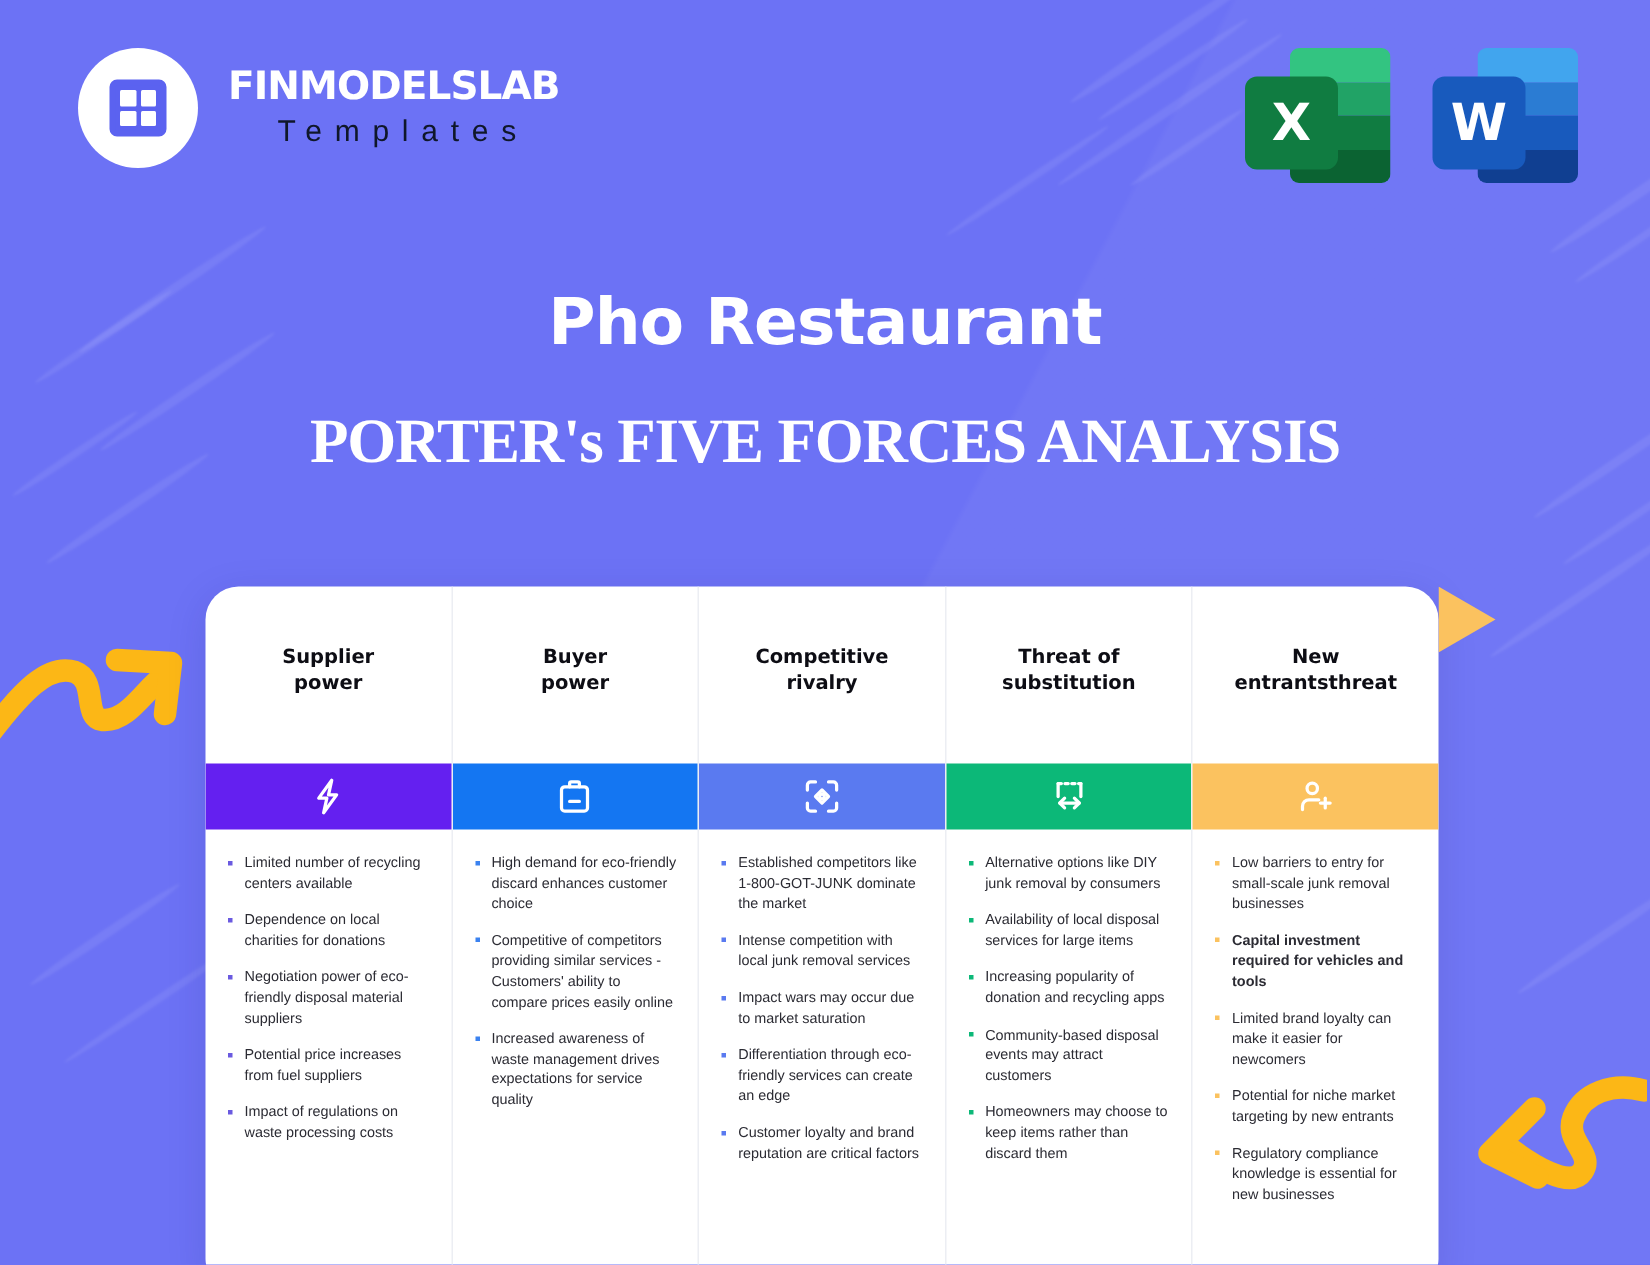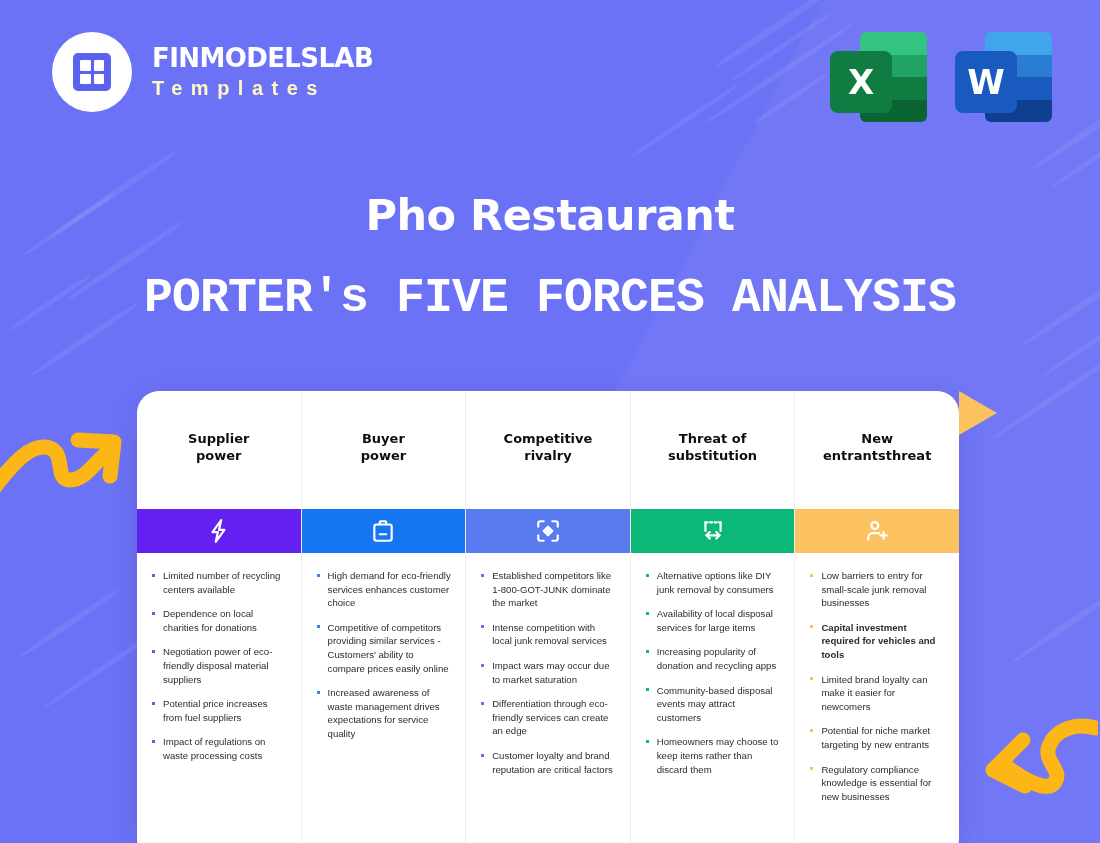--- a/index.html
+++ b/index.html
@@ -58,22 +58,22 @@
     background: #5b62f0;
   }
   .logo-grid i { background: #ffffff; border-radius: 1px; display:block; }
   .logo-text { display: flex; flex-direction: column; }
   .logo-name {
     font-size: 26px; font-weight: 700; color: #ffffff;
     letter-spacing: -0.6px; line-height: 1.05;
     font-family: "DejaVu Sans", sans-serif;
   }
   .logo-sub {
-    font-size: 20px; color: #fef9c3; letter-spacing: 8.5px;
-    font-weight: 700; margin-top: 4px; line-height: 1.1;
+    font-size: 20px; color: #0f172a; letter-spacing: 8.5px;
+    font-weight: 400; margin-top: 4px; line-height: 1.1; margin-left: 33px;
   }
 
   .office-icons {
     position: absolute; right: 48px; top: 26px;
     display: flex; gap: 28px;
   }
   .office-icon {
     position: relative; width: 97px; height: 96px;
   }
   .oi-body {
@@ -94,22 +94,22 @@
   .titles {
     position: absolute; top: 192px; left: 0; right: 0;
     text-align: center; color: #ffffff;
   }
   .title-main {
     font-size: 43px; font-weight: 700; letter-spacing: -0.5px;
     font-family: "DejaVu Sans", sans-serif;
     line-height: 1.1;
   }
   .title-sub {
-    font-size: 48px; font-weight: 700; letter-spacing: -0.8px;
-    font-family: Liberation Mono, monospace;
+    font-size: 42px; font-weight: 700; letter-spacing: -0.8px;
+    font-family: Liberation Serif, serif;
     margin-top: 33px; line-height: 1.1;
   }
 
   
   .arrow-deco { position: absolute; pointer-events: none; }
   .arrow-tl { left: -8px; top: 404px; }
   .arrow-br { right: 2px; bottom: 38px; }
 
   
   .card {
@@ -303,21 +303,21 @@
           <span>
             <svg width="26" height="26" viewBox="0 0 24 24" fill="none" stroke="#fff" stroke-width="2" stroke-linecap="round" stroke-linejoin="round">
       <rect x="4" y="6" width="16" height="15" rx="2"></rect>
       <path d="M9 6 V4 a1 1 0 0 1 1-1 h4 a1 1 0 0 1 1 1 v2"></path>
       <path d="M9 15 h6"></path>
             </svg>
           </span>
         </div>
         <div class="col-body">
           <ul class="bullet-list">
-            <li style="color: rgb(43, 43, 51); --bc: #3b82f0;"> High demand for eco-friendly services enhances customer choice</li>
+            <li style="color: rgb(43, 43, 51); --bc: #3b82f0;"> High demand for eco-friendly discard enhances customer choice</li>
             <li style="color: rgb(43, 43, 51); --bc: #3b82f0;">Competitive of competitors providing similar services  - Customers' ability to compare prices easily online</li>
             <li style="color: rgb(43, 43, 51); --bc: #3b82f0;">Increased awareness of waste management drives expectations for service quality</li>
           </ul>
         </div>
       </div>
       <div class="col">
         <div class="col-head">
           <div class="col-title">Competitive
 rivalry</div>
         </div>

